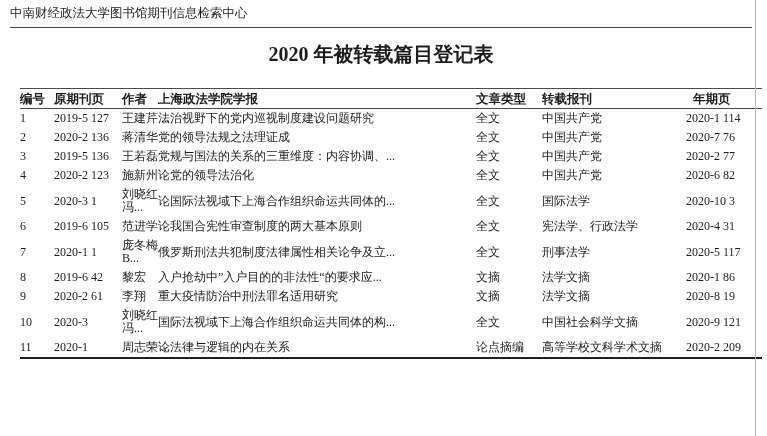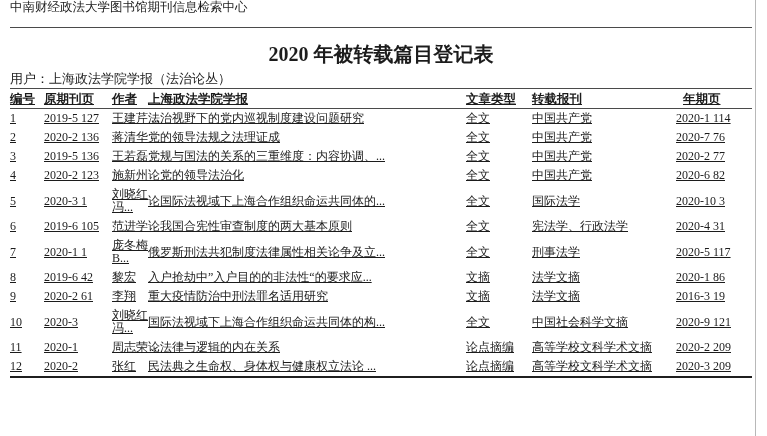--- a/index.html
+++ b/index.html
@@ -30,21 +30,21 @@
   }
   .header {
     position: absolute;
     left: 10px;
     top: 0;
     width: 742px;
     height: 25px;
     border-bottom: 1px solid #4a4a4a;
     display: flex;
     justify-content: space-between;
-    align-items: flex-start;
+    align-items: center;
     padding-bottom: 2px;
     box-sizing: content-box;
     font-size: 12.5px;
     line-height: 14px;
   }
   .doc-title {
     position: absolute;
     left: 10px;
     top: 46px;
     width: 742px;
@@ -55,24 +55,23 @@
   }
   .user-line {
     position: absolute;
     left: 10px;
     top: 72px;
     font-size: 13px;
     line-height: 14px;
   }
   .table-wrap {
     position: absolute;
-    left: 10px;
+    left: 20px;
     top: 88px;
     width: 742px;
-    text-decoration: underline;
   }
   table {
     width: 742px;
     border-collapse: collapse;
     table-layout: fixed;
     border-top: 1px solid #4a4a4a;
     border-bottom: 2px solid #1f1f1f;
     font-size: 12px;
   }
   thead th {
@@ -110,21 +109,20 @@
 <body>
 
 <div class="page">
 
   <div class="header">
     <span>中南财经政法大学图书馆期刊信息检索中心</span>
   </div>
 
   <div class="doc-title">2020 年被转载篇目登记表</div>
 
-  <div class="user-line">用户：上海政法学院学报（法治论丛）</div>
 
   <div class="table-wrap">
     <table>
       <colgroup>
         <col class="c-no">
           <col class="c-orig">
           <col class="c-author">
           <col class="c-title">
         <col class="c-type">
           <col class="c-journal">
@@ -216,48 +214,39 @@
             <td class="c-journal">法学文摘</td>
             <td class="c-yip">2020-1 86</td>
           </tr>
           <tr>
             <td class="c-no">9</td>
             <td class="c-orig">2020-2 61</td>
             <td class="c-author">李翔</td>
             <td class="c-title">重大疫情防治中刑法罪名适用研究</td>
             <td class="c-type">文摘</td>
             <td class="c-journal">法学文摘</td>
-            <td class="c-yip">2016-3 19</td>
+            <td class="c-yip">2020-8 19</td>
           </tr>
           <tr>
             <td class="c-no">10</td>
             <td class="c-orig">2020-3</td>
             <td class="c-author">刘晓红
 冯...</td>
             <td class="c-title">国际法视域下上海合作组织命运共同体的构...</td>
             <td class="c-type">全文</td>
             <td class="c-journal">中国社会科学文摘</td>
             <td class="c-yip">2020-9 121</td>
           </tr>
           <tr>
             <td class="c-no">11</td>
             <td class="c-orig">2020-1</td>
             <td class="c-author">周志荣 ...</td>
             <td class="c-title">论法律与逻辑的内在关系</td>
             <td class="c-type">论点摘编</td>
             <td class="c-journal">高等学校文科学术文摘</td>
             <td class="c-yip">2020-2 209</td>
           </tr>
-          <tr>
-            <td class="c-no">12</td>
-            <td class="c-orig">2020-2</td>
-            <td class="c-author">张红</td>
-            <td class="c-title">民法典之生命权、身体权与健康权立法论 ...</td>
-            <td class="c-type">论点摘编</td>
-            <td class="c-journal">高等学校文科学术文摘</td>
-            <td class="c-yip">2020-3 209</td>
-          </tr>
         </tbody>
     </table>
   </div>
 
   <div class="page-edge"></div>
 </div>
 
 </body></html>

